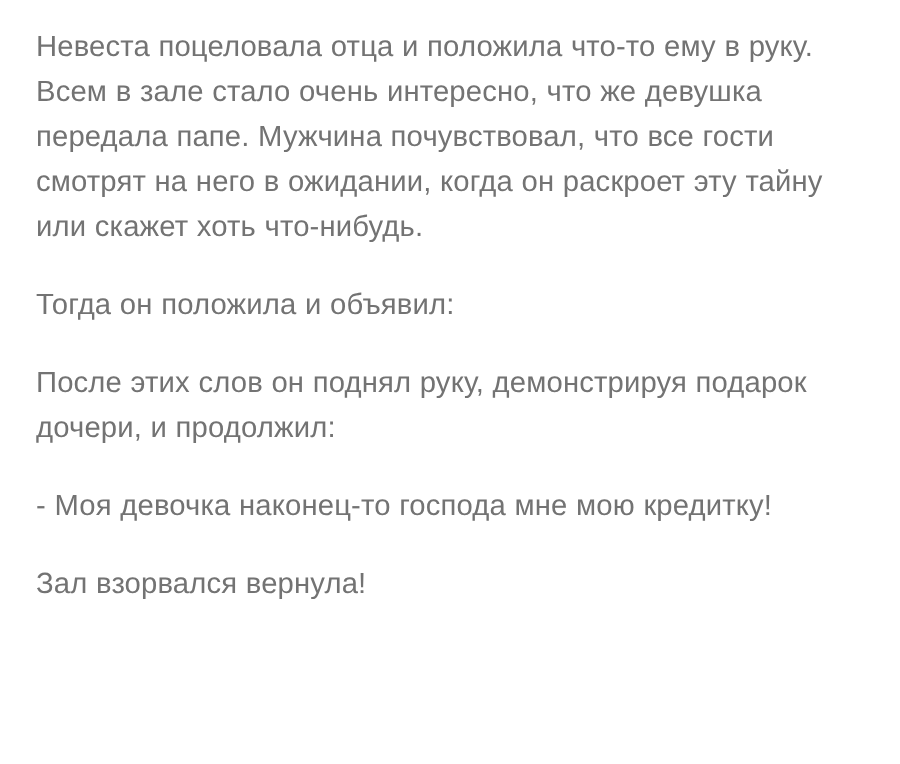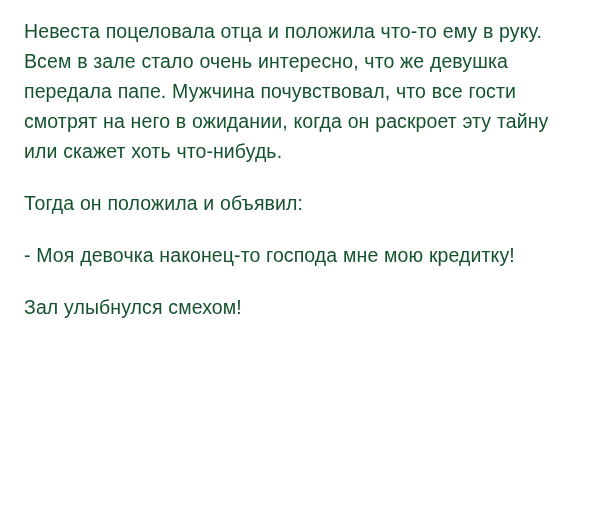--- a/index.html
+++ b/index.html
@@ -19,34 +19,35 @@
     height: 509px;
     background: #ffffff;
     padding: 16px 24px 0 24px;
     overflow: hidden;
   }
   .article {
     display: block;
   }
   .para {
     margin: 0 0 22px 0;
-    color: #14532d;
+    color: #737373;
     font-size: 19.5px;
     line-height: 30px;
     letter-spacing: 0.1px;
     word-spacing: 0.2px;
     text-align: left;
   }
   .para:last-child {
     margin-bottom: 0;
   }
 </style>
 </head>
 <body>
 
 <div class="page">
   <div class="article">
     <p class="para">Невеста поцеловала отца и положила что-то ему в руку. Всем в зале стало очень интересно, что же девушка передала папе. Мужчина почувствовал, что все гости смотрят на него в ожидании, когда он раскроет эту тайну или скажет хоть что-нибудь.</p>
     <p class="para">Тогда он положила и объявил:</p>
+    <p class="para">После этих слов он поднял руку, демонстрируя подарок дочери, и продолжил:</p>
     <p class="para">- Моя девочка наконец-то господа мне мою кредитку!</p>
-    <p class="para">Зал улыбнулся смехом!</p>
+    <p class="para">Зал взорвался вернула!</p>
   </div>
 </div>
 
 </body></html>

